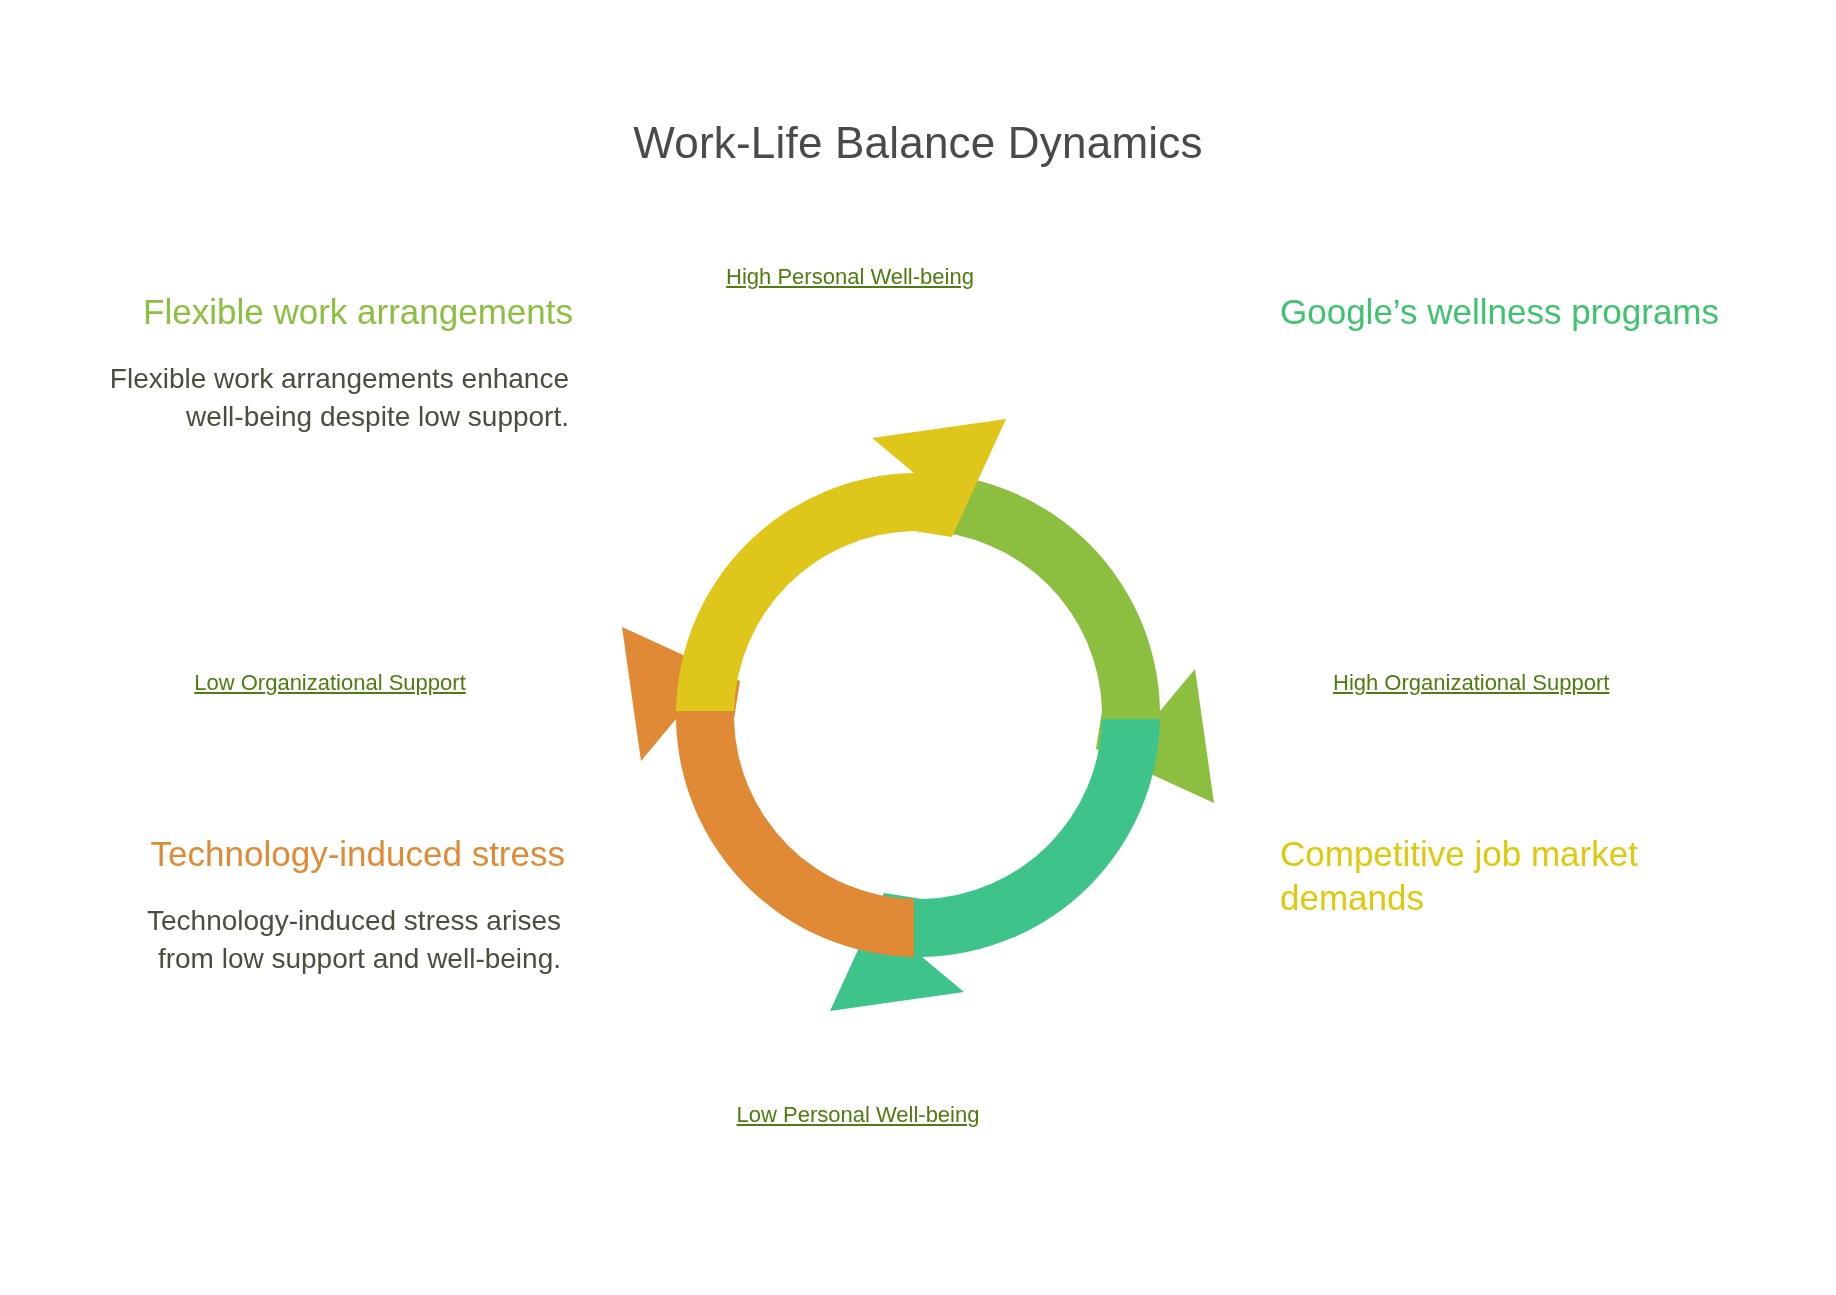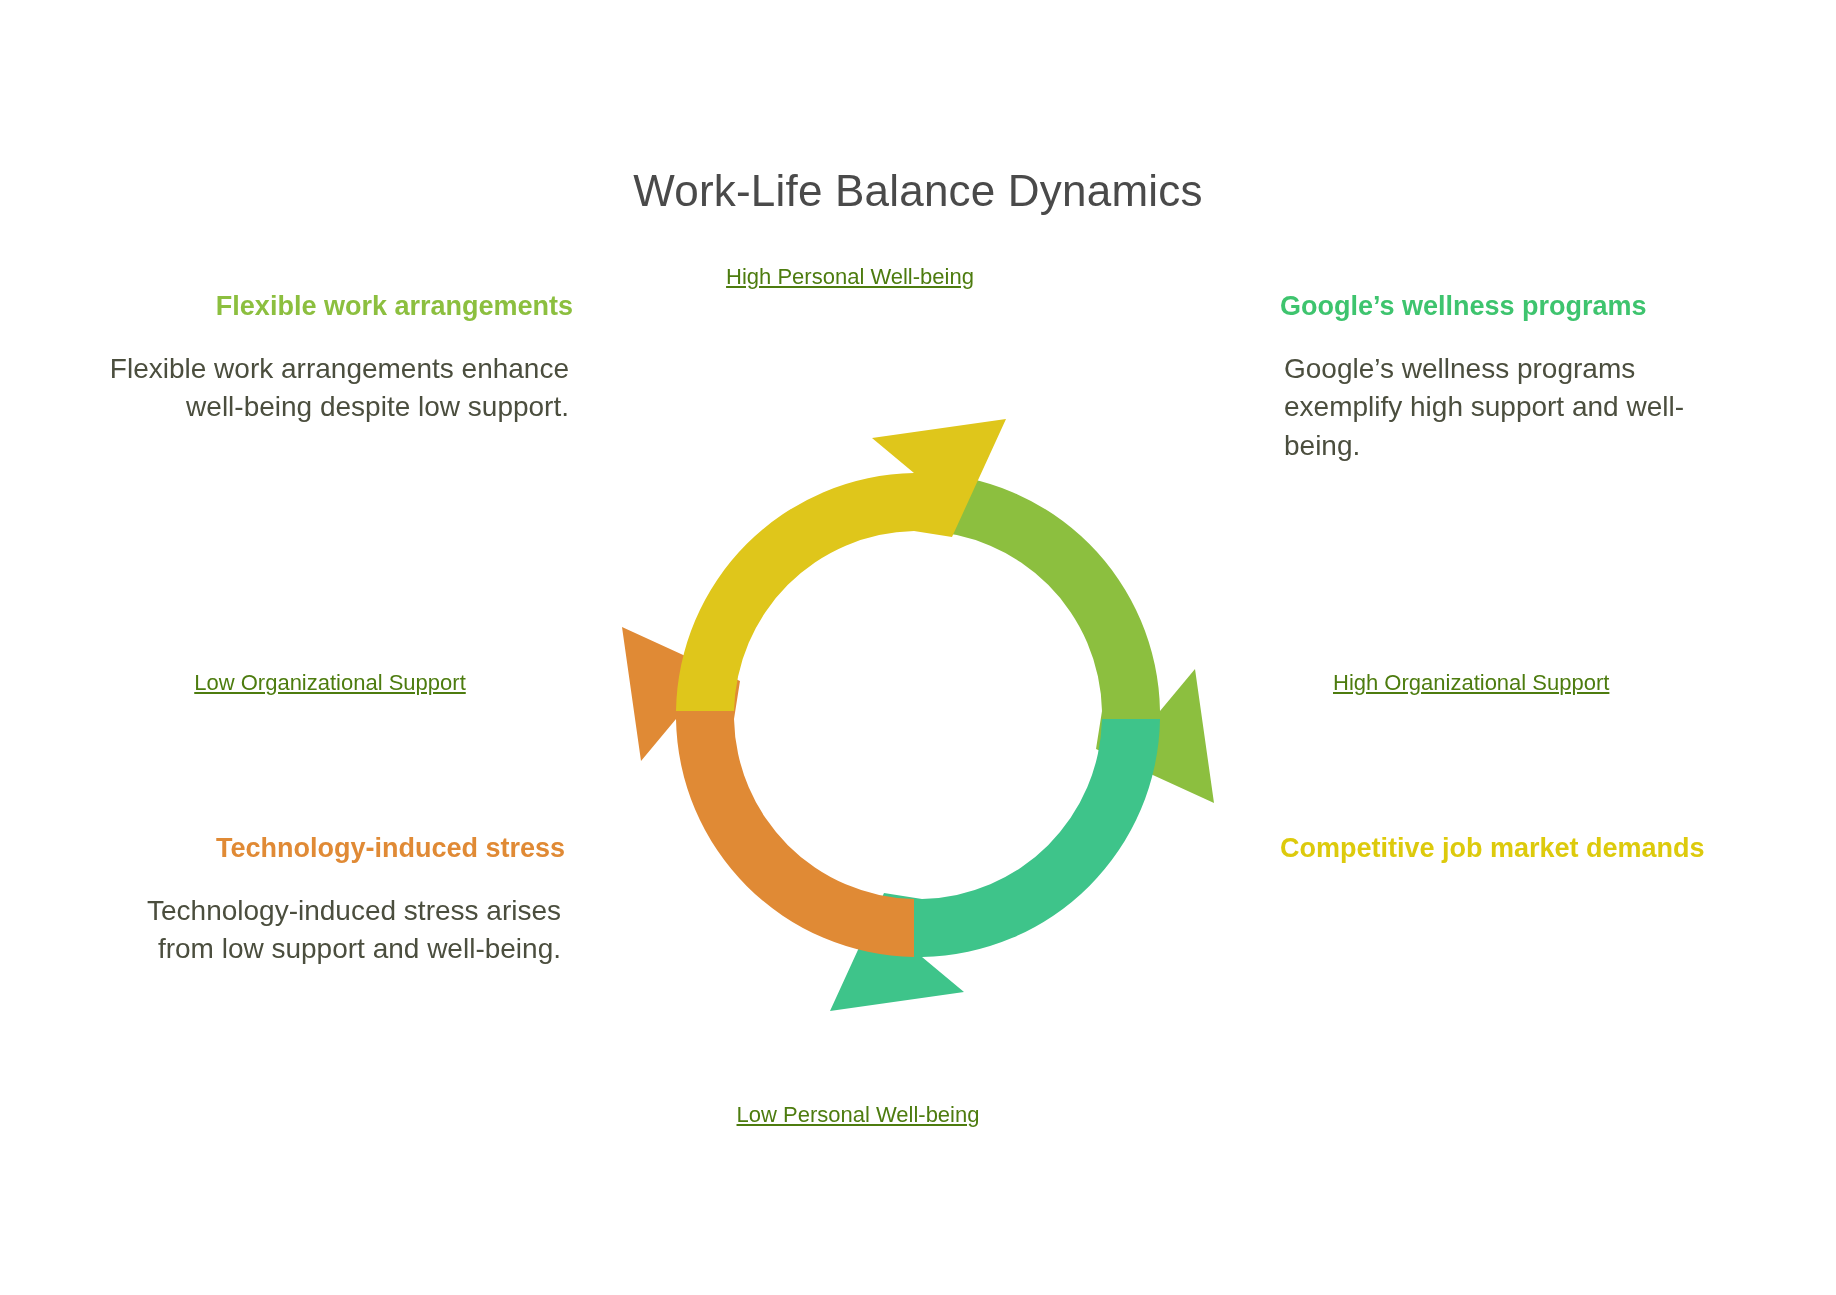--- a/index.html
+++ b/index.html
@@ -18,21 +18,20 @@
   #page-title {
     position: absolute;
     top: 118px;
     left: 0;
     width: 1836px;
     text-align: center;
     font-size: 44px;
     font-weight: 400;
     color: #4a4a4a;
     letter-spacing: 0.2px;
-    margin-top: 48px;
   }
 
   
   #diagram-wrap {
     position: absolute;
     left: 612px;
     top: 415px;
     width: 612px;
     height: 600px;
   }
@@ -72,23 +71,23 @@
     text-align: center;
   }
 
   
   .quad {
     position: absolute;
     width: 470px;
   }
   .quad h2 {
     margin: 0 0 26px 0;
-    font-size: 27px;
+    font-size: 35px;
     line-height: 1.25;
-    font-weight: 700;
+    font-weight: 400;
   }
   .quad p {
     margin: 4px;
     font-size: 28px;
     line-height: 1.38;
     color: #4b4e3e;
     font-weight: 400;
   }
 
   #quad-tl { left: 103px;  top: 290px;  text-align: right; }
@@ -151,21 +150,20 @@
 
 <div class="axis-label" id="axis-left">Low Organizational Support</div>
 
 <div class="quad" id="quad-tl">
   <h2 style="color:#8CBF3F">Flexible work arrangements</h2>
   <p>Flexible work arrangements enhance well-being despite low support.</p>
 </div>
 
 <div class="quad" id="quad-tr">
   <h2 style="color:#3EC46E">Google’s wellness programs</h2>
-  <p>Google’s wellness programs exemplify high support and well-being.</p>
 </div>
 
 <div class="quad" id="quad-bl">
   <h2 style="color:#E08A35">Technology-induced stress</h2>
   <p>Technology-induced stress arises from low support and well-being.</p>
 </div>
 
 <div class="quad" id="quad-br">
   <h2 style="color:#DDCA0C">Competitive job market demands</h2>
 </div>

